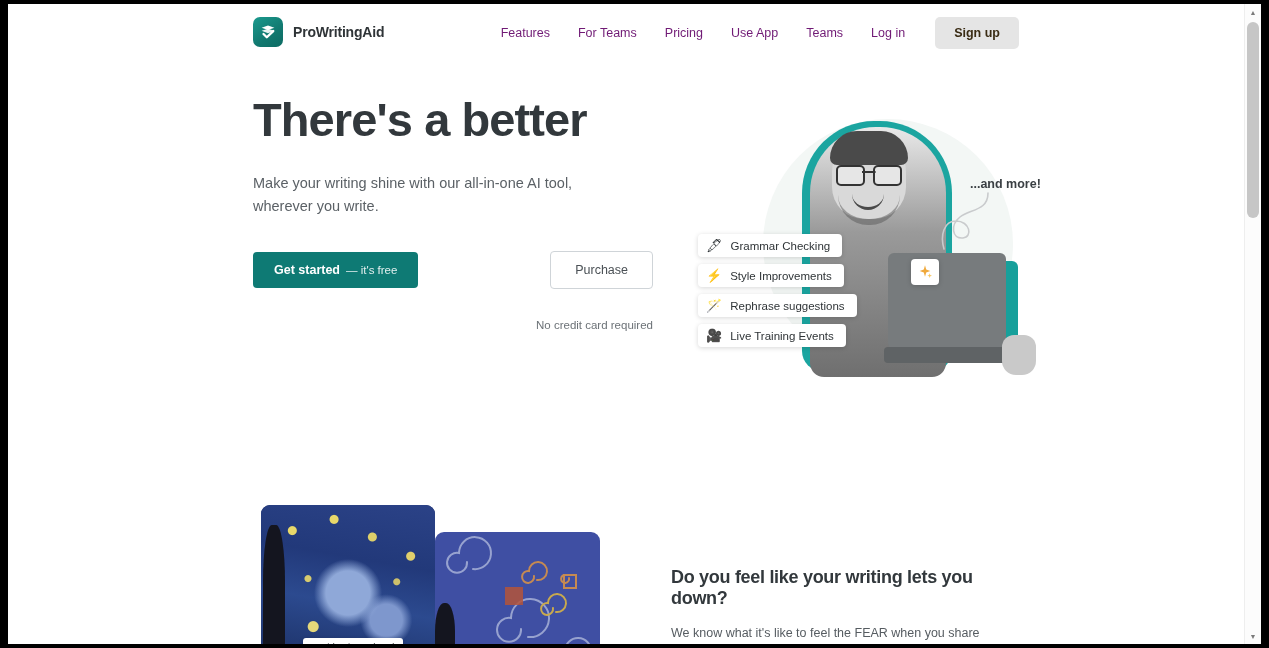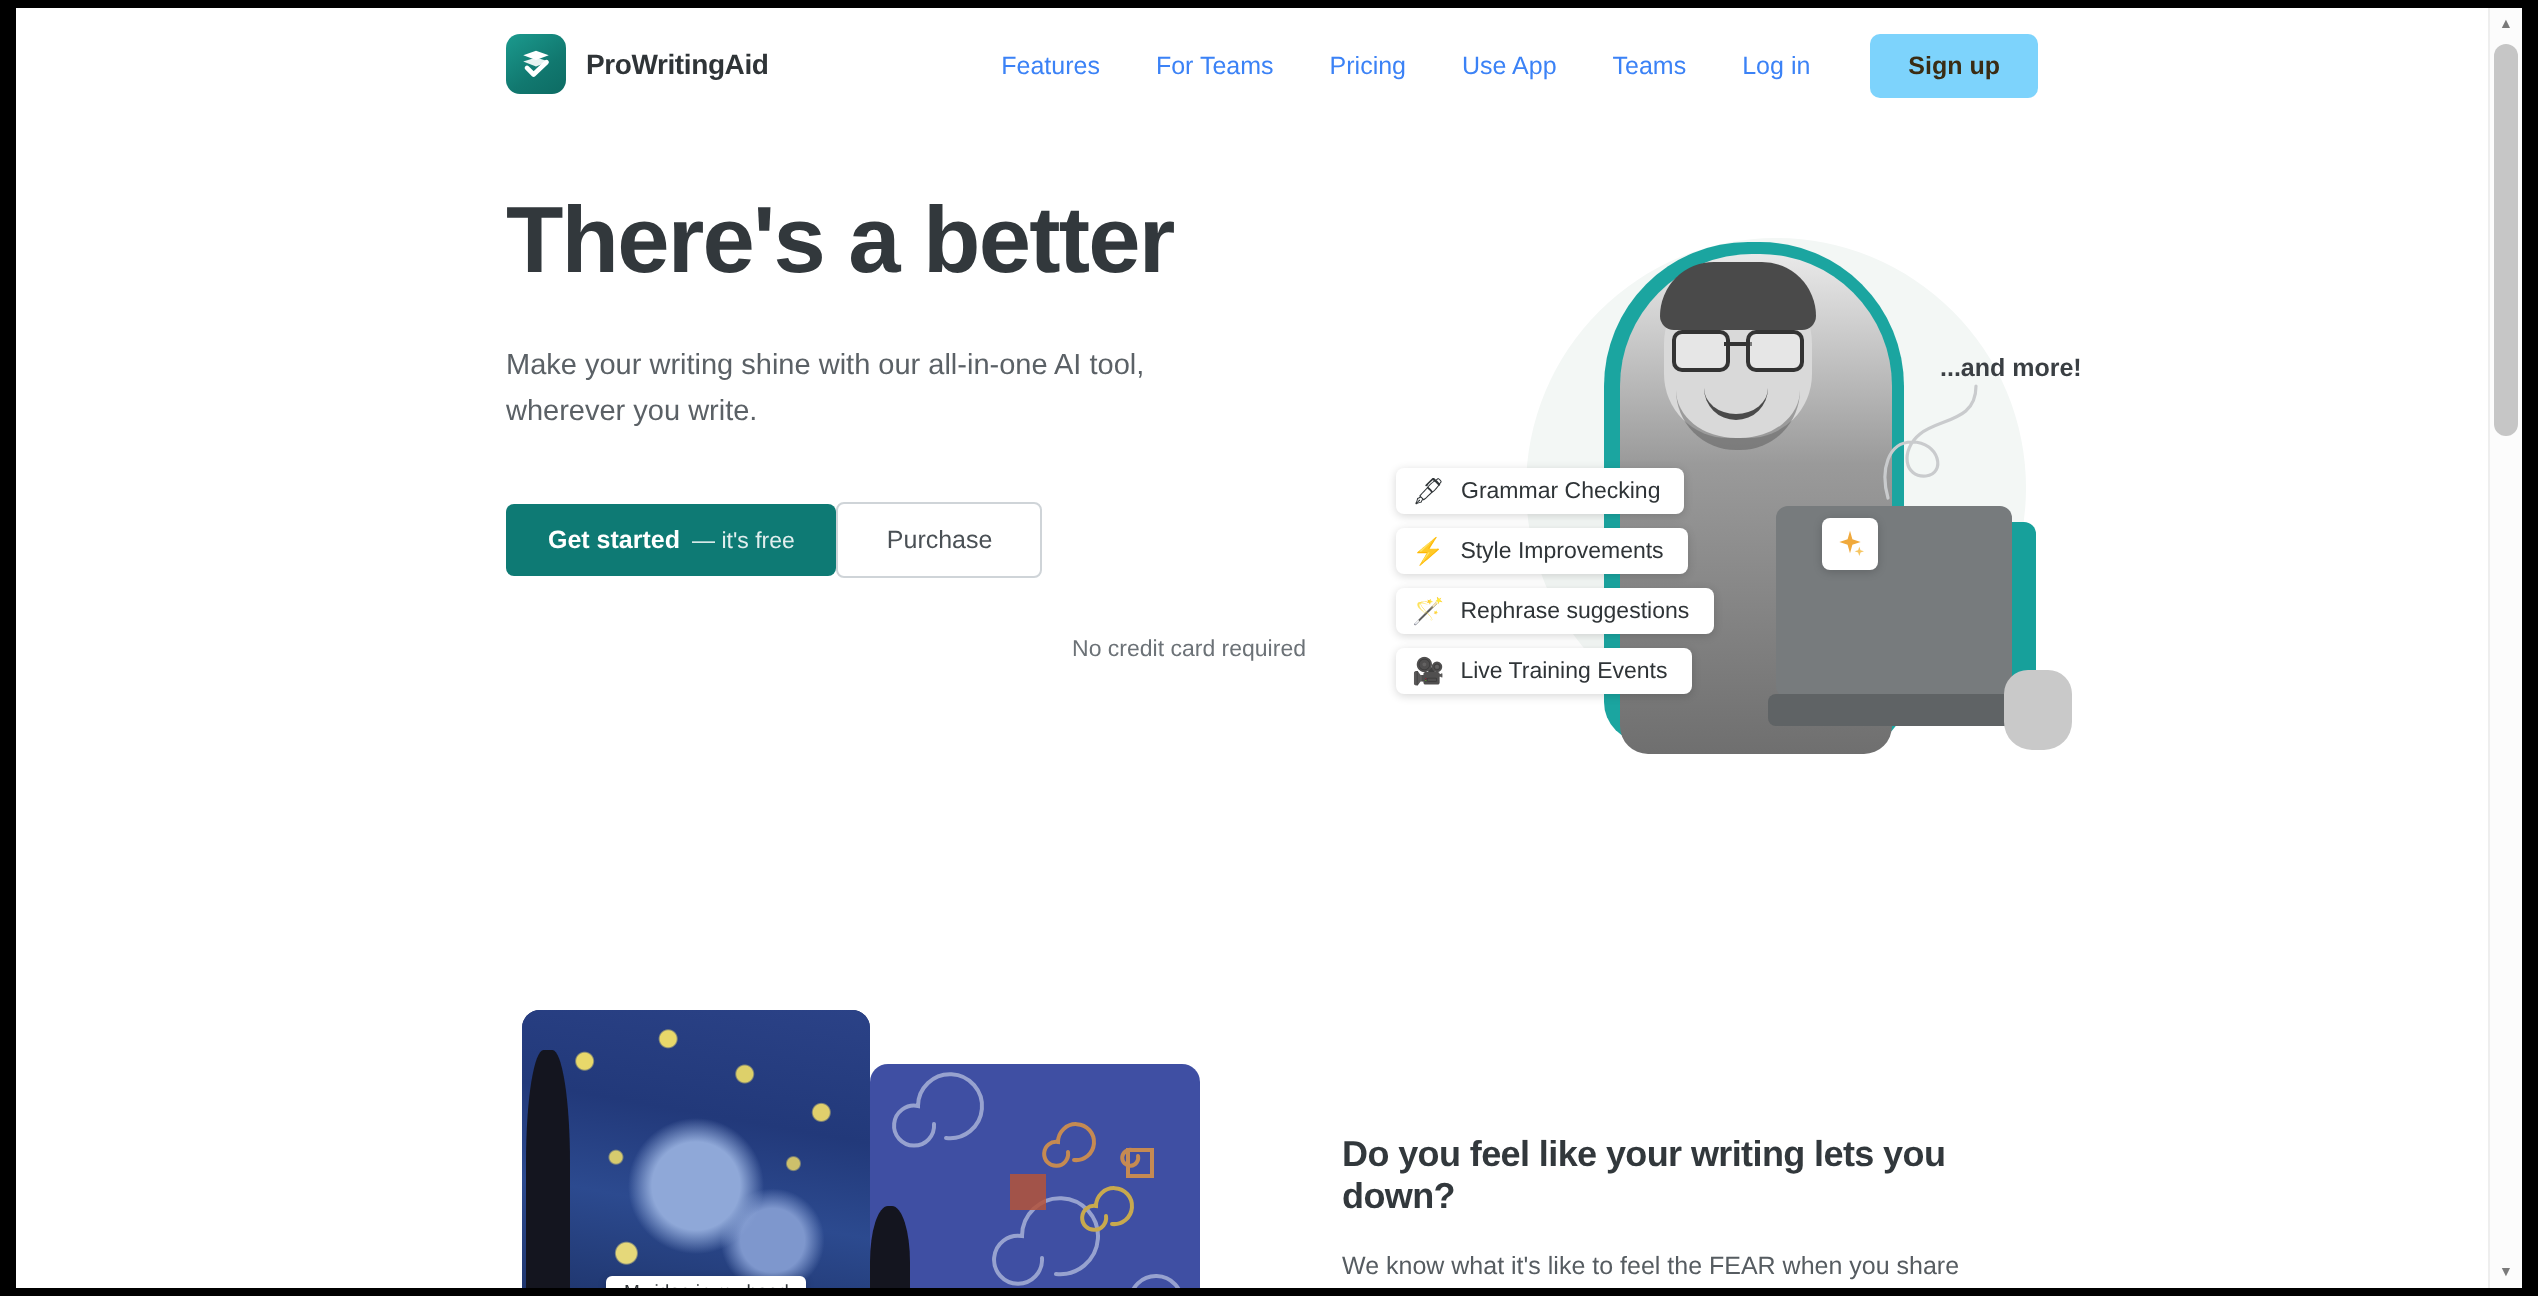--- a/index.html
+++ b/index.html
@@ -111,28 +111,28 @@
     position: absolute;
     right: 226px;
     top: 0;
     height: 57px;
     display: flex;
     align-items: center;
     gap: 0;
   }
   .nav-link {
     font-size: 12.5px;
-    color: #3b82f6;
+    color: #701a75;
     padding: 6px 14px;
     white-space: nowrap;
     cursor: pointer;
   }
   .nav-cta {
     margin-left: 16px;
-    background: #7dd3fc;
+    background: #e5e5e5;
     color: #3a2c14;
     font-size: 12.5px;
     font-weight: bold;
     padding: 9px 19px;
     border-radius: 5px;
     border: none;
     white-space: nowrap;
     cursor: pointer;
     font-family: "Liberation Sans", sans-serif;
   }
@@ -156,20 +156,21 @@
     margin: 24px 0 0 0;
     font-size: 14.5px;
     line-height: 23px;
     color: #5b6166;
     width: 330px;
   }
   .hero-actions {
     margin-top: 33px;
     display: flex;
     align-items: center;
+    justify-content: space-between;
   }
   .btn-primary {
     background: #0e7a74;
     color: #ffffff;
     border: none;
     border-radius: 4px;
     padding: 11px 21px;
     font-size: 12.5px;
     font-weight: bold;
     cursor: pointer;

